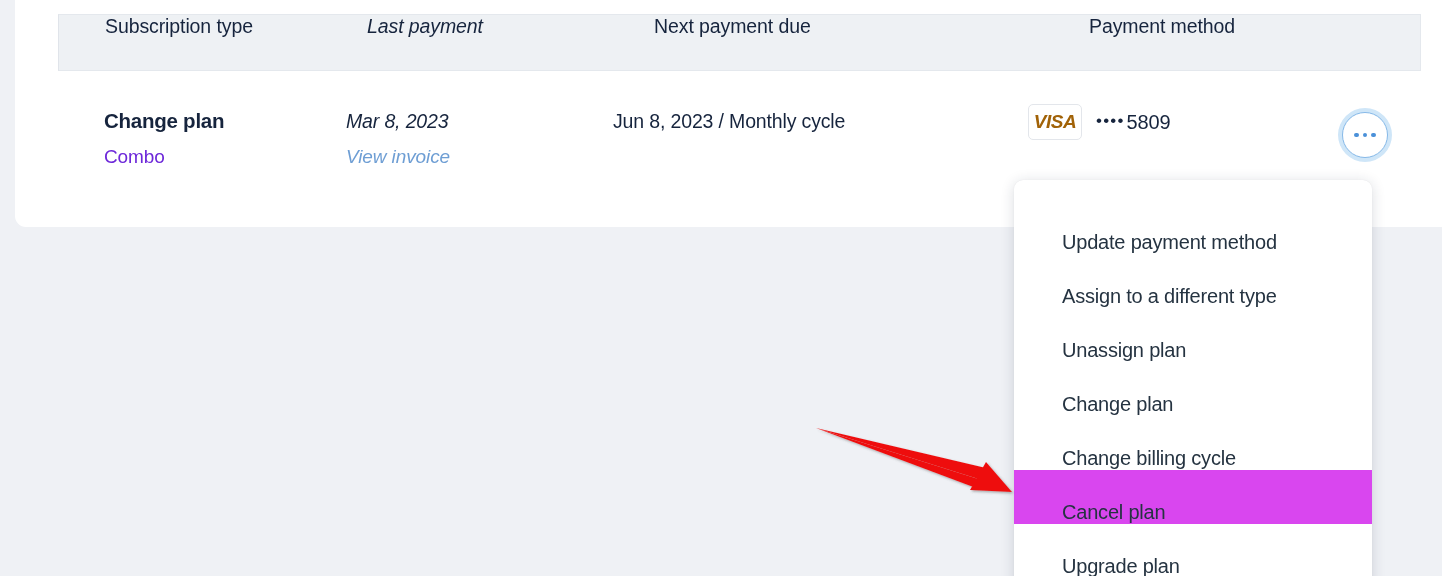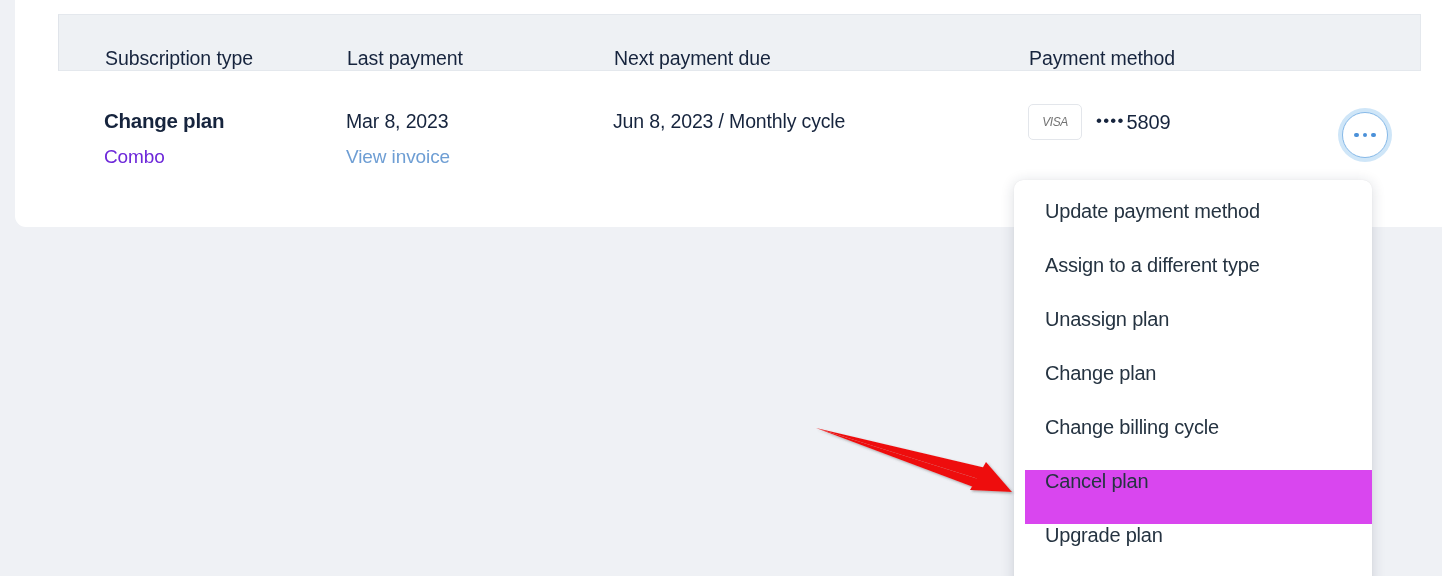--- a/index.html
+++ b/index.html
@@ -33,43 +33,44 @@
   
   #subscription-table {
     position: absolute;
     left: 43px;
     top: 28px;
     width: 1363px;
   }
 
   .table-header {
     display: flex;
-    align-items: flex-end;
+    align-items: flex-start;
     height: 57px;
     background: #eef1f4;
     border: 1px solid #e4e8ed;
     border-left: 1px solid #e0e4ea;
+    gap: 20px;
   }
 
   .table-header .cell {
     font-size: 19.5px;
     font-weight: 400;
     color: #16243d;
     letter-spacing: -0.1px;
   }
 
   .table-row {
     display: flex;
     align-items: flex-start;
     padding-top: 37px;
     position: relative;
   }
 
   .col-sub    { width: 272px; padding-left: 46px; }
-  .col-last   { width: 270px; padding-left: 16px; }
+  .col-last   { width: 270px; padding-left: 16px; font-style: italic; }
   .col-next   { width: 415px; padding-left: 13px; }
   .col-method { width: 330px; padding-left: 13px; }
 
   .plan-name {
     font-size: 20.5px;
     font-weight: 700;
     color: #16243d;
     letter-spacing: -0.25px;
     line-height: 26px;
   }
@@ -112,24 +113,24 @@
     height: 36px;
     background: #ffffff;
     border: 1px solid #e3e6eb;
     border-radius: 5px;
     display: flex;
     align-items: center;
     justify-content: center;
   }
   .card-badge .brand {
     font-family: "Liberation Sans", sans-serif;
-    font-size: 12px;
-    font-weight: 400;
+    font-size: 19px;
+    font-weight: 700;
     font-style: italic;
-    color: #737373;
+    color: #a16207;
     letter-spacing: -0.4px;
   }
   .card-digits {
     font-size: 20px;
     color: #16243d;
     letter-spacing: -0.2px;
     display: flex;
     align-items: center;
   }
   .card-digits .mask {
@@ -173,28 +174,27 @@
     height: 420px;
     background: #ffffff;
     border-radius: 9px;
     box-shadow: 0 2px 14px rgba(22,36,61,0.16), 0 0 1px rgba(22,36,61,0.10);
     padding-top: 20px;
     overflow: hidden;
   }
   .menu-item {
     height: 54px;
     display: flex;
-    align-items: flex-start;
-    padding-left: 20px;
+    align-items: flex-end;
+    padding-left: 48px;
     font-size: 20px;
     color: #253341;
     letter-spacing: -0.2px;
     cursor: pointer;
     background: transparent;
-    margin-left: 11px;
   }
   .menu-item.is-highlighted {
     background: #d946ef;
   }
 
   
   #annotation-arrow {
     position: absolute;
     left: 800px;
     top: 410px;

